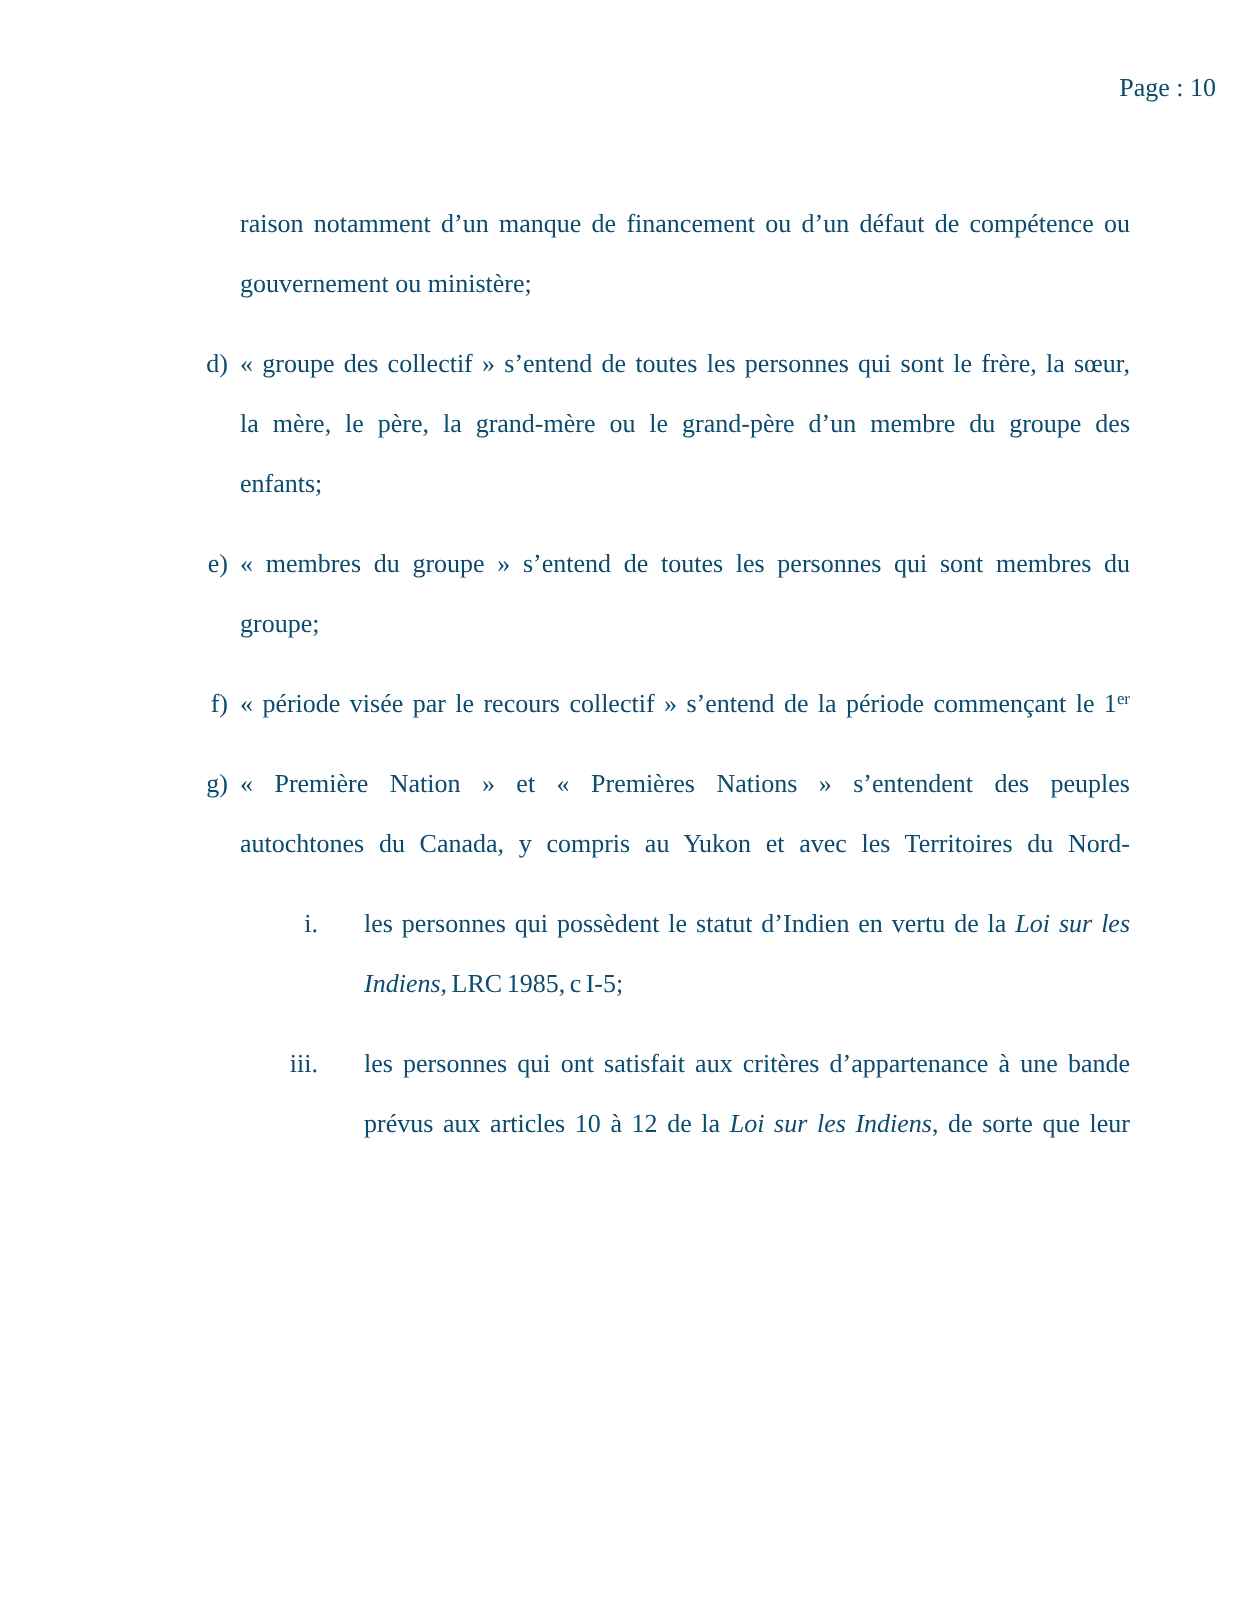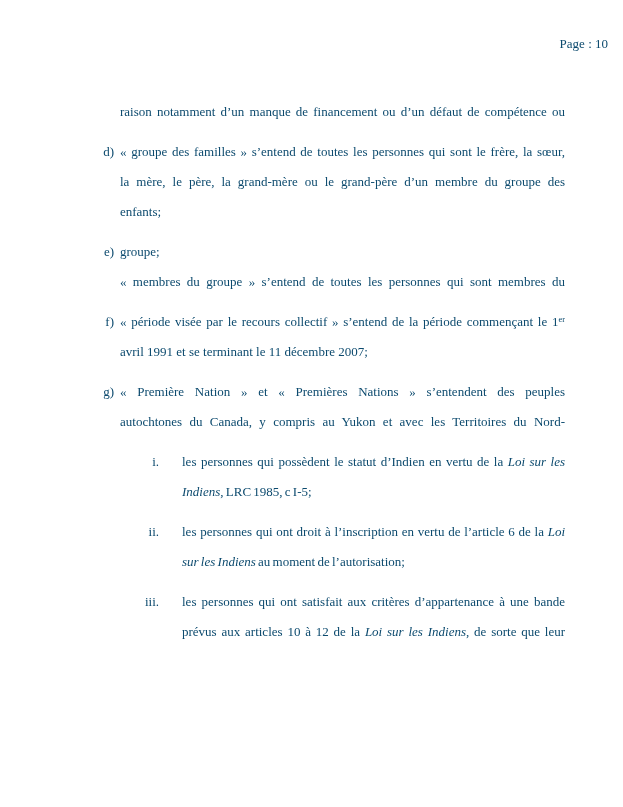--- a/index.html
+++ b/index.html
@@ -65,51 +65,46 @@
   }
 </style>
 </head>
 <body>
 
 <div class="page">
   <div class="page-number">Page : 10</div>
   <div class="content">
       <div class="para">
         <div class="line"><span>raison notamment d’un manque de financement ou d’un défaut de compétence ou</span></div>
+        <div class="line last"><span>gouvernement ou ministère;</span></div>
       </div>
       <div class="para">
         <span class="marker m-letter">d)</span>
-        <div class="line"><span>« groupe des familles » s’entend de toutes les personnes qui sont le frère, la sœur,</span></div>
+        <div class="line"><span>« groupe des collectif » s’entend de toutes les personnes qui sont le frère, la sœur,</span></div>
         <div class="line"><span>la mère, le père, la grand-mère ou le grand-père d’un membre du groupe des</span></div>
         <div class="line last"><span>enfants;</span></div>
       </div>
       <div class="para">
         <span class="marker m-letter">e)</span>
+        <div class="line"><span>« membres du groupe » s’entend de toutes les personnes qui sont membres du</span></div>
         <div class="line last"><span>groupe;</span></div>
-        <div class="line"><span>« membres du groupe » s’entend de toutes les personnes qui sont membres du</span></div>
       </div>
       <div class="para">
         <span class="marker m-letter">f)</span>
         <div class="line"><span>« période visée par le recours collectif » s’entend de la période commençant le 1</span><sup>er</sup></div>
-        <div class="line last"><span>avril 1991 et se terminant le 11 décembre 2007;</span></div>
       </div>
       <div class="para">
         <span class="marker m-letter">g)</span>
         <div class="line"><span>« Première Nation » et « Premières Nations » s’entendent des peuples</span></div>
         <div class="line"><span>autochtones du Canada, y compris au Yukon et avec les Territoires du Nord-</span></div>
       </div>
       <div class="para roman">
         <span class="marker m-roman">i.</span>
         <div class="line"><span>les personnes qui possèdent le statut d’Indien en vertu de la </span><i>Loi sur les</i></div>
         <div class="line last"><i>Indiens</i><span>, LRC 1985, c I-5;</span></div>
       </div>
       <div class="para roman">
-        <span class="marker m-roman">ii.</span>
-        <div class="line"><span>les personnes qui ont droit à l’inscription en vertu de l’article 6 de la </span><i>Loi</i></div>
-        <div class="line last"><i>sur les Indiens</i><span> au moment de l’autorisation;</span></div>
-      </div>
-      <div class="para roman">
         <span class="marker m-roman">iii.</span>
         <div class="line"><span>les personnes qui ont satisfait aux critères d’appartenance à une bande</span></div>
         <div class="line"><span>prévus aux articles 10 à 12 de la </span><i>Loi sur les Indiens</i><span>, de sorte que leur</span></div>
       </div>
     </div>
 </div>
 
 </body></html>

